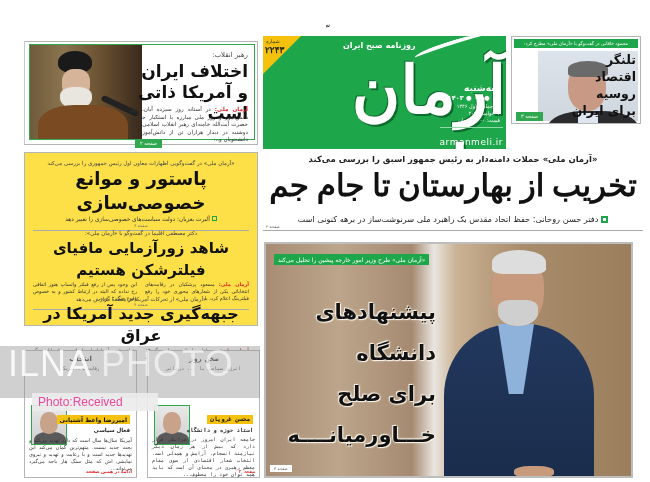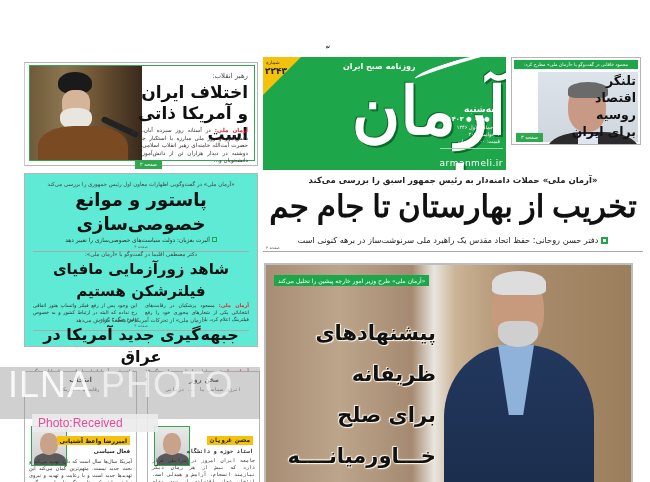--- a/index.html
+++ b/index.html
@@ -1,19 +1,19 @@
 <!DOCTYPE html>
 <html><head>
 <meta charset="utf-8">
 <style>
   * { box-sizing: border-box; margin: 0; padding: 0; }
   html, body { width: 650px; height: 482px; overflow: hidden; background: #ffffff; }
   body { position: relative; font-family: "DejaVu Sans", sans-serif; color: #111; direction: rtl; }
 
-  .abs { position: absolute; margin-top: 21px; }
+  .abs { position: absolute; }
 
   
   .leader-box { left: 24px; top: 41px; width: 234px; height: 104px; border: 1px solid #b5b5b5; border-left-color: #c9c9c9; background: #fff; }
   .leader-box .frame { position: absolute; left: 4px; top: 2px; right: 2px; bottom: 4px; border: 1.5px solid #2fa84f; }
   .leader-photo { position: absolute; left: 0; top: 0; width: 112px; height: 100%;
     background: linear-gradient(90deg, #6f5a3a 0%, #8b7550 30%, #6d5433 60%, #3a2a1c 100%); overflow: hidden; }
   .leader-photo .turban { position: absolute; left: 28px; top: 6px; width: 34px; height: 22px; background: #1a1a1a; border-radius: 50% 50% 40% 40%; }
   .leader-photo .face { position: absolute; left: 32px; top: 24px; width: 28px; height: 30px; background: #d6b49a; border-radius: 40% 40% 45% 45%; }
   .leader-photo .beard { position: absolute; left: 30px; top: 42px; width: 32px; height: 22px; background: #e9e6e0; border-radius: 40% 40% 50% 50%; }
   .leader-photo .robe { position: absolute; left: 8px; top: 60px; width: 90px; height: 50px; background: #7a4a22; border-radius: 40% 40% 0 0; }
@@ -21,21 +21,21 @@
   .leader-kicker { position: absolute; right: 6px; top: 6px; font-size: 7px; color: #444; }
   .leader-title { position: absolute; right: 6px; top: 16px; width: 118px; font-size: 17px; line-height: 21px; font-weight: bold; text-align: right; color: #111; }
   .leader-text { position: absolute; right: 6px; top: 61px; width: 118px; font-size: 5.6px; line-height: 7.6px; color: #333; text-align: justify; }
   .leader-text .src { color: #e2262b; font-weight: bold; }
   .page-tag { position: absolute; background: #2fa84f; color: #fff; font-size: 5px; padding: 1px 5px; line-height: 7px; }
 
   
   .mast { left: 263px; top: 36px; width: 243px; height: 113px; background: #1ea64a; overflow: hidden; }
   .mast .issue-corner { position: absolute; left: 0; top: 0; width: 0; height: 0; border-top: 38px solid #f4c20d; border-right: 38px solid transparent; }
   .mast .issue-label { position: absolute; left: 3px; top: 2px; font-size: 5px; color: #333; direction: rtl; }
-  .mast .issue-num { position: absolute; left: 2px; top: 9px; font-size: 9px; font-weight: bold; color: #222; }
+  .mast .issue-num { position: absolute; left: 2px; top: 9px; font-size: 9px; font-weight: bold; color: #222; font-family: Liberation Serif, serif; }
   .mast .tagline { position: absolute; left: 80px; top: 5px; font-size: 8px; color: #fff; font-weight: bold; }
   .mast .logo { position: absolute; left: 18px; top: 14px; font-family: "DejaVu Serif", serif; font-size: 66px; line-height: 80px; color: #fff; font-weight: bold;
     text-shadow: 1px 1px 0 #0d6b2c, -1px -1px 0 #0d6b2c, 2px 2px 0 #0d6b2c; letter-spacing: -2px; }
   .mast .swoosh { position: absolute; left: 150px; top: 6px; width: 70px; height: 10px; border-top: 4px solid #fff; border-radius: 50% 50% 0 0; transform: rotate(-18deg); }
   .mast .date-block { position: absolute; right: 6px; top: 46px; width: 62px; text-align: right; color: #fff; }
   .mast .day { font-size: 9px; font-weight: bold; line-height: 12px; }
   .mast .d1 { font-size: 6.5px; font-weight: bold; line-height: 9px; }
   .mast .d2 { font-size: 5px; line-height: 7px; }
   .mast .url { position: absolute; right: 3px; bottom: 2px; font-size: 9px; color: #fff; direction: ltr; letter-spacing: 0.5px; border-top: 1px solid #8fd9a5; padding-top: 9px; }
   .mast-top-glyph { left: 325px; top: 24px; font-size: 11px; color: #111; font-family: "DejaVu Serif", serif; }
@@ -67,21 +67,21 @@
   .zarif .shirt { position: absolute; left: 232px; top: 80px; width: 36px; height: 70px; background: #8fb2da; clip-path: polygon(0 0,100% 0,70% 100%,30% 100%); }
   .zarif .head { position: absolute; left: 226px; top: 10px; width: 52px; height: 72px; background: #c79a7e; border-radius: 45%; }
   .zarif .hair { position: absolute; left: 226px; top: 6px; width: 54px; height: 24px; background: #ddd; border-radius: 50% 50% 20% 20%; }
   .zarif .beard { position: absolute; left: 232px; top: 56px; width: 40px; height: 26px; background: #cfcfcf; border-radius: 30% 30% 50% 50%; }
   .zarif .hands { position: absolute; left: 248px; top: 222px; width: 40px; height: 12px; background: #c69a7a; border-radius: 40%; }
   .zarif .title { position: absolute; left: 10px; top: 48px; width: 160px; text-align: right; font-size: 21px; line-height: 41px; font-weight: bold; color: #111;
     text-shadow: 0 0 2px #fff, 0 0 3px #f3ead9, 1px 1px 0 #f3ead9, -1px -1px 0 #f3ead9; }
   .zarif .pg { position: absolute; left: 4px; bottom: 4px; background: #fff; font-size: 4px; padding: 1px 4px; color: #555; }
 
   
-  .leftcol { left: 24px; top: 152px; width: 234px; height: 174px; border: 1px solid #b5b5b5; background: #5eead4; }
+  .leftcol { left: 24px; top: 152px; width: 234px; height: 174px; border: 1px solid #b5b5b5; background: #fde047; }
   .story { position: absolute; left: 4px; right: 4px; text-align: center; }
   .story .kicker { font-size: 5.5px; color: #444; line-height: 8px; }
   .story .title { font-size: 18px; font-weight: bold; line-height: 24px; color: #111; }
   .story .sub { font-size: 5.8px; color: #333; line-height: 8px; }
   .story .sub .sq { display: inline-block; width: 5px; height: 5px; border: 1.5px solid #1ea64a; margin-left: 2px; vertical-align: 0; }
   .story .pg { font-size: 4px; color: #666; line-height: 6px; }
   .story .rule { border-top: 1px solid #aaa; margin: 1px 4px; }
   .two-cols { display: flex; gap: 8px; padding: 0 4px; }
   .two-cols div { flex: 1; font-size: 5px; line-height: 7px; color: #333; text-align: justify; }
   .two-cols .src { color: #e2262b; font-weight: bold; }
@@ -163,21 +163,21 @@
 
 <div class="abs zarif">
   <div class="body-suit"></div>
   <div class="shirt"></div>
   <div class="head"></div>
   <div class="hair"></div>
   <div class="beard"></div>
   <div class="hands"></div>
   <div class="kicker">«آرمان ملی» طرح وزیر امور خارجه پیشین را تحلیل می‌کند</div>
   <div class="title">
-    <div>پیشنهادهای ظریفانه</div>
+    <div>پیشنهادهای دانشگاه</div>
     <div>برای صلح</div>
     <div>خـــاورمیانــــه</div>
   </div>
   <div class="pg">صفحه ۳</div>
 </div>
 
 <div class="abs leftcol">
   <div class="story" style="top:6px;">
     <div class="kicker">«آرمان ملی» در گفت‌وگویی اظهارات معاون اول رئیس جمهوری را بررسی می‌کند</div>
     <div class="title">پاستور و موانع خصوصی‌سازی</div>

